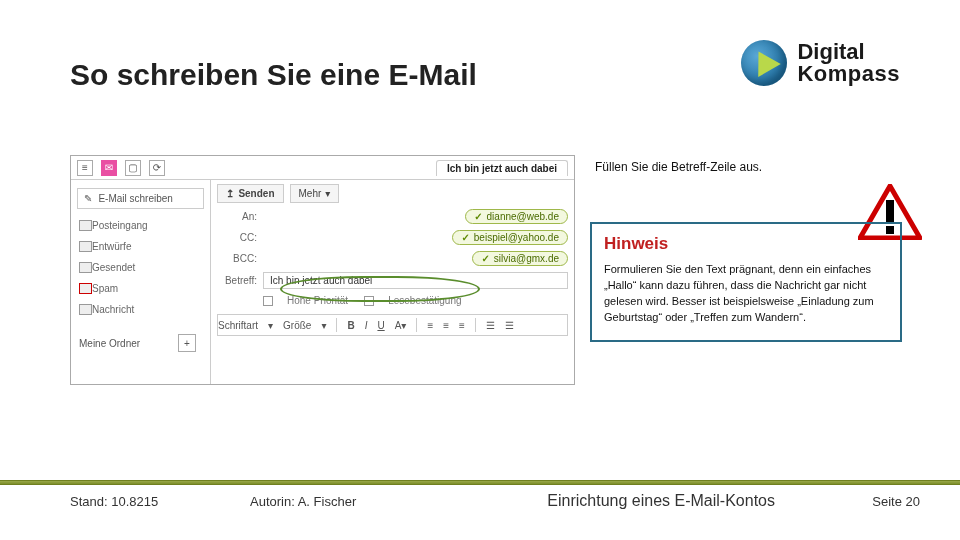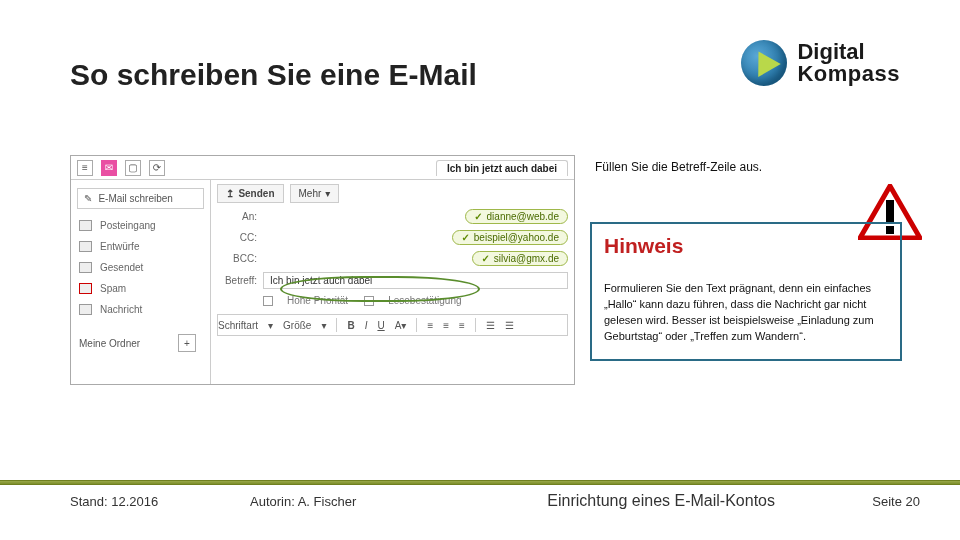--- a/index.html
+++ b/index.html
@@ -74,21 +74,21 @@
     width: 140px; border-right: 1px solid #ccc;
     padding: 4px 0;
     display: flex; flex-direction: column;
   }
   .ms-newmail {
     margin: 4px 6px 6px; padding: 4px 6px;
     border: 1px solid #ccc; display: flex; align-items: center; gap: 6px;
     color:#555;
   }
   .ms-folder {
-    display: flex; align-items: center; gap: 8px;
+    display: flex; align-items: center; 
     padding: 5px 8px; color: #666;
   }
   .ms-folder .fi { width: 13px; height: 11px; border: 1px solid #999; background:#eee; }
   .ms-plus {
     margin: 6px; width: 18px; height: 18px; border: 1px solid #aaa;
     display: flex; align-items: center; justify-content: center;
     margin-left: auto;
   }
 
   .ms-main { flex: 1; padding: 4px 6px; }
@@ -130,21 +130,21 @@
   
   .instruction {
     position: absolute; left: 595px; top: 160px;
     font-size: 12px; color: #111;
   }
   .hint-box {
     position: absolute; left: 590px; top: 222px;
     width: 312px; border: 2px solid #2a6b86;
     padding: 10px 12px 14px;
   }
-  .hint-title { color: #c02020; font-size: 21px; font-weight: bold; margin-bottom: 23px;}
+  .hint-title { color: #c02020; font-size: 17px; font-weight: bold; margin-bottom: 8px;}
   .hint-body { font-size: 11px; color:#111; line-height: 1.45; }
 
   .warn {
     position: absolute; right: 38px; top: 184px;
     width: 64px; height: 56px;
   }
   .warn svg { width: 100%; height: 100%; }
 
   
   .rule {
@@ -294,19 +294,19 @@
     </svg>
   </div>
 
   <div class="hint-box">
     <div class="hint-title">Hinweis</div>
     <div class="hint-body">Formulieren Sie den Text prägnant, denn ein einfaches „Hallo“ kann dazu führen, dass die Nachricht gar nicht gelesen wird. Besser ist beispielsweise „Einladung zum Geburtstag“ oder „Treffen zum Wandern“.</div>
   </div>
 
   <div class="rule"></div>
   <div class="footer">
-    <span class="col1">Stand: 12.2016</span>
+    <span class="col1">Stand: 10.8215</span>
     <span class="col2">Autorin: A. Fischer</span>
     <span class="col3">Einrichtung eines E-Mail-Kontos</span>
     <span class="col4">Seite 20</span>
   </div>
 
 </div>
 
 </body></html>

